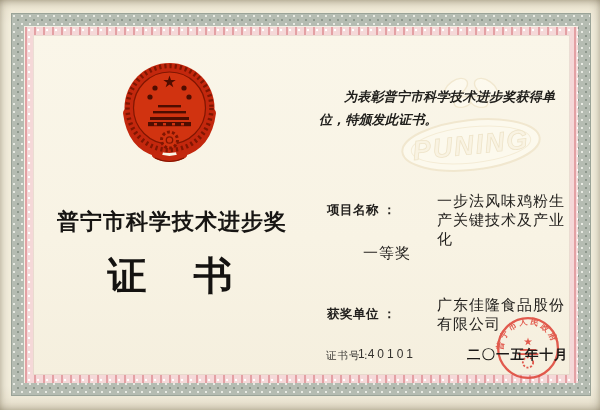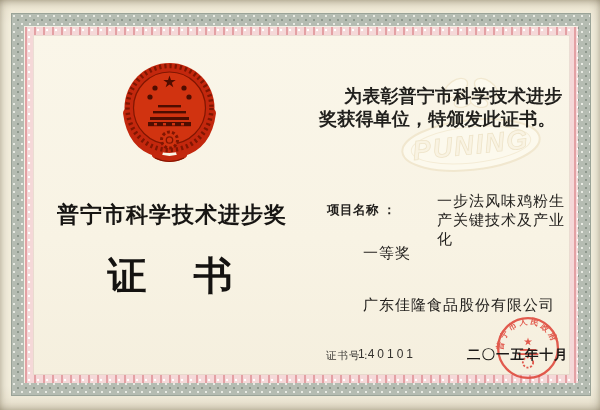--- a/index.html
+++ b/index.html
@@ -38,33 +38,33 @@
   }
   .paper{
     position:relative;width:100%;height:100%;box-sizing:border-box;
     background:linear-gradient(180deg,#faf6e9 0%,#f8f3e4 60%,#f5efde 100%);
     box-shadow:inset 0 0 0 1px rgba(190,150,150,.25);
   }
   .abs{position:absolute;}
   
   .emblem{left:89px;top:26px;width:95px;height:106px;}
   .title{
-    left:0;top:165px;width:278px;text-align:center;
+    left:0;top:172px;width:278px;text-align:center;
     font-size:22px;font-weight:700;letter-spacing:1px;color:#171513;
     font-family:"Liberation Sans", sans-serif;
   }
   .doctype{
     left:0;top:214px;width:278px;text-align:center;
     font-size:39px;font-weight:700;letter-spacing:4px;color:#141210;
   }
   
   .intro{
     left:286px;top:50px;width:256px;
-    font-size:18px;font-weight:600;line-height:23px;color:#21201d;
-    text-indent:25px;letter-spacing:0.2px;
+    font-size:13px;font-weight:600;line-height:23px;color:#21201d;
+    text-indent:25px;letter-spacing:0.2px;font-style:italic;
   }
   .field-row{left:294px;width:250px;display:flex;align-items:flex-start;}
   .row-1{top:156px;} .row-2{top:208px;} .row-3{top:260px;}
   .f-label{
     flex:none;width:74px;font-size:12.5px;font-weight:700;color:#23211e;
     letter-spacing:0.5px;line-height:19px;margin-top:10px;
   }
   .f-value{
     font-size:15px;font-weight:400;color:#23211e;letter-spacing:1px;line-height:19px;margin-left:36px;
   }
@@ -131,20 +131,21 @@
           <p class="abs intro" style="margin:0">为表彰普宁市科学技术进步奖获得单位，特颁发此证书。</p>
 
           <div class="abs field-row row-1">
             <span class="f-label">项目名称 ：</span>
             <span class="f-value wrap">一步法风味鸡粉生产关键技术及产业化</span>
           </div>
           <div class="abs field-row row-2">
             <span class="f-value">一等奖</span>
           </div>
           <div class="abs field-row row-3">
+            <span class="f-label">获奖单位 ：</span>
             <span class="f-value">广东佳隆食品股份有限公司</span>
           </div>
 
           <svg class="abs seal" viewBox="0 0 64 64">
             <defs>
               <path id="sealArc" d="M 9 42 A 24.5 24.5 0 1 1 55 42" fill="none"></path>
             </defs>
             <circle cx="32" cy="32" r="29" fill="none" stroke="#df4a3e" stroke-width="2.2"></circle>
             <text font-size="8" letter-spacing="2.2" fill="#df4a3e" font-weight="bold" font-family="Liberation Sans, sans-serif">
               <textPath href="#sealArc" startOffset="8">普宁市人民政府</textPath>

